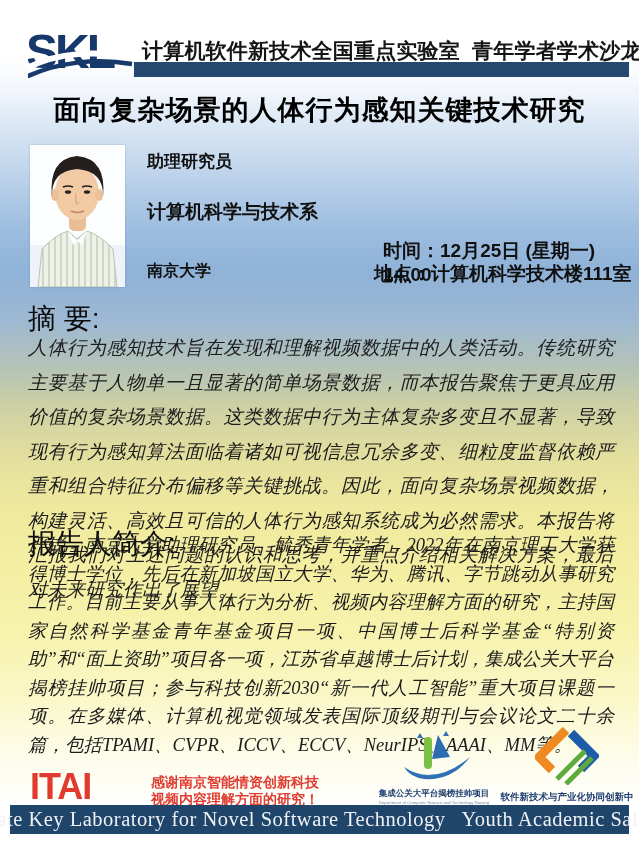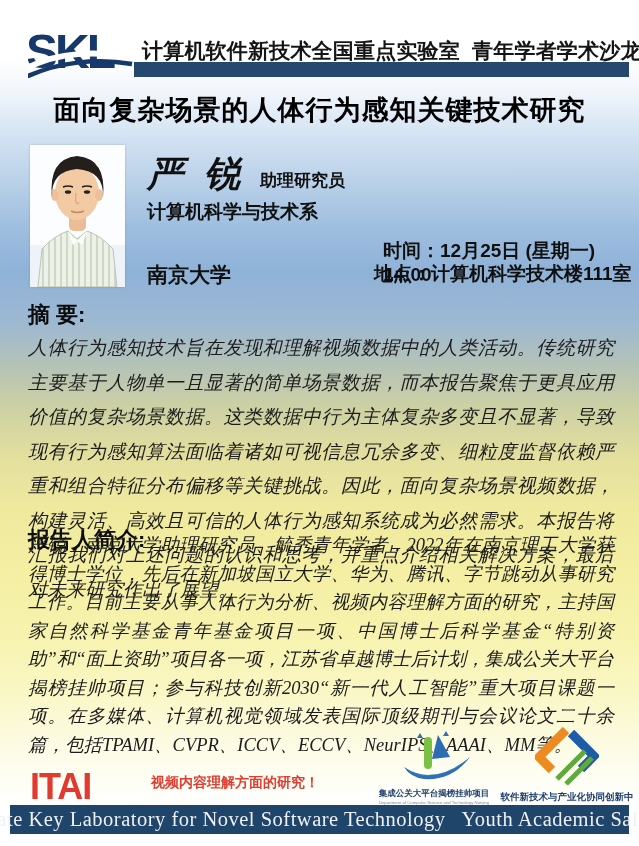--- a/index.html
+++ b/index.html
@@ -19,25 +19,25 @@
   .lab-title{left:142px;top:37px;font-size:21px;font-weight:bold;color:#151515;white-space:pre;letter-spacing:0.2px;}
   .header-bar{left:134px;top:62px;width:495px;height:15px;background:#24486e;}
   
   .main-title{left:0;top:92px;width:639px;text-align:center;font-size:27px;font-weight:bold;color:#000;letter-spacing:1px;}
   
   .photo{left:30px;top:145px;width:95px;height:142px;box-shadow:0 0 2px rgba(60,90,140,.35);background:#fbfdff;}
   .name-row{left:147px;top:150px;display:flex;align-items:baseline;gap:14px;}
   .speaker-name{font-family:"Liberation Serif",serif;font-style:italic;font-weight:bold;font-size:36px;color:#101010;letter-spacing:6px;}
   .speaker-title{font-size:17px;font-weight:bold;color:#101010;}
   .speaker-dept{left:147px;top:199px;font-size:19px;font-weight:bold;color:#101010;}
-  .speaker-univ{left:147px;top:261px;font-size:21px;font-weight:bold;color:#101010;}
+  .speaker-univ{left:147px;top:261px;font-size:16px;font-weight:bold;color:#101010;}
   .meta-time{left:383px;top:200px;font-size:19px;font-weight:bold;color:#101010;margin-top:38px;}
   .meta-loc{left:374px;top:261px;font-size:19px;font-weight:bold;color:#101010;}
   
-  .sec-heading{font-size:22px;font-weight:bold;color:#0c0c0c;}
+  .sec-heading{font-size:28px;font-weight:normal;color:#0c0c0c;}
   .abstract-heading{left:28px;top:300px;}
   .abstract-body{left:28px;top:331px;width:586px;font-family:"Liberation Serif",serif;font-style:italic;
     font-size:19px;line-height:34.5px;color:#1c1c1c;text-align:justify;}
   .bio-heading{left:28px;top:499px;margin-top:26px;}
   .bio-body{left:28px;top:531px;width:586px;font-family:"Liberation Serif",serif;font-style:italic;
     font-size:18.5px;line-height:28.5px;color:#1c1c1c;text-align:justify;}
   
   .itai{left:30px;top:766px;font-size:36px;font-weight:900;color:#e23a2e;letter-spacing:-1px;font-family:"Liberation Sans",sans-serif;}
   .thanks{left:151px;top:774px;font-size:14px;font-weight:bold;color:#e03c30;line-height:17px;}
   .nju-block{left:372px;top:731px;width:124px;text-align:center;}
@@ -90,36 +90,36 @@
       <ellipse cx="38" cy="47" rx="3.2" ry="1.8" fill="#2a2220"></ellipse>
       <ellipse cx="57" cy="47" rx="3.2" ry="1.8" fill="#2a2220"></ellipse>
       <path d="M33,42 Q38,40 43,42" stroke="#241f1c" stroke-width="1.6" fill="none"></path>
       <path d="M52,42 Q57,40 62,42" stroke="#241f1c" stroke-width="1.6" fill="none"></path>
       <path d="M46,48 Q45,57 47,59 Q49,58 49,57" stroke="#d9a77f" stroke-width="1.2" fill="none"></path>
       <path d="M41,66 Q47,69 54,66" stroke="#c08a66" stroke-width="1.6" fill="none"></path>
     </svg>
   </div>
 
   <div class="abs name-row">
-    <span class="speaker-name">严 锐</span>
     <span class="speaker-title">助理研究员</span>
   </div>
   <div class="abs speaker-dept">计算机科学与技术系</div>
   <div class="abs speaker-univ">南京大学</div>
   <div class="abs meta-time"><span>时间：</span><span>12月25日 (星期一) 14:00</span></div>
   <div class="abs meta-loc"><span>地点：</span><span>计算机科学技术楼111室</span></div>
 
   <div class="abs sec-heading abstract-heading">摘 要:</div>
   <div class="abs abstract-body">人体行为感知技术旨在发现和理解视频数据中的人类活动。传统研究主要基于人物单一且显著的简单场景数据，而本报告聚焦于更具应用价值的复杂场景数据。这类数据中行为主体复杂多变且不显著，导致现有行为感知算法面临着诸如可视信息冗余多变、细粒度监督依赖严重和组合特征分布偏移等关键挑战。因此，面向复杂场景视频数据，构建灵活、高效且可信的人体行为感知系统成为必然需求。本报告将汇报我们对上述问题的认识和思考，并重点介绍相关解决方案，最后对未来研究作出了展望。</div>
 
   <div class="abs sec-heading bio-heading">报告人简介:</div>
   <div class="abs bio-body">严锐，南京大学助理研究员、毓秀青年学者，2022年在南京理工大学获得博士学位，先后在新加坡国立大学、华为、腾讯、字节跳动从事研究工作。目前主要从事人体行为分析、视频内容理解方面的研究，主持国家自然科学基金青年基金项目一项、中国博士后科学基金“特别资助”和“面上资助”项目各一项，江苏省卓越博士后计划，集成公关大平台揭榜挂帅项目；参与科技创新2030“新一代人工智能”重大项目课题一项。在多媒体、计算机视觉领域发表国际顶级期刊与会议论文二十余篇，包括TPAMI、CVPR、ICCV、ECCV、NeurIPS、AAAI、MM等。</div>
 
   <div class="abs itai">ITAI</div>
   <div class="abs thanks">
+    <div>感谢南京智能情资创新科技</div>
     <div>视频内容理解方面的研究！</div>
   </div>
 
   <div class="abs nju-block">
     <svg width="96" height="52" viewBox="0 0 96 52">
       <path d="M18,36 Q48,56 84,26 Q66,50 38,48 Q24,46 18,36 Z" fill="#2e6fb5"></path>
       <path d="M22,40 Q50,52 80,30 Q60,46 34,44 Z" fill="#5ea8d8"></path>
       <rect x="38" y="6" width="8" height="32" rx="4" fill="#7ac143"></rect>
       <path d="M52,4 L64,26 L46,28 Z" fill="#2b6cb3"></path>
       <path d="M34,2 l3,5 l-6,0 Z" fill="#2e6fb5"></path>

